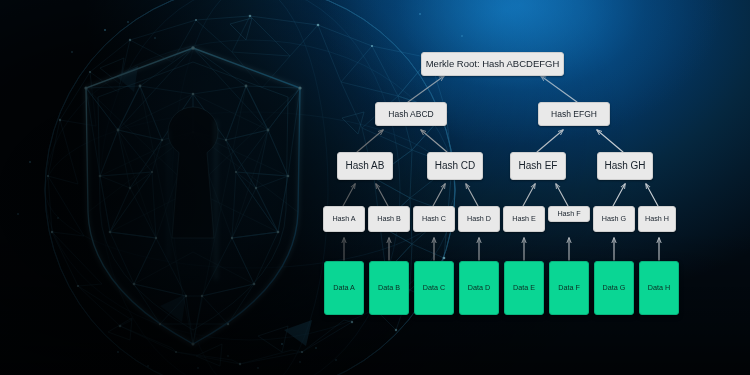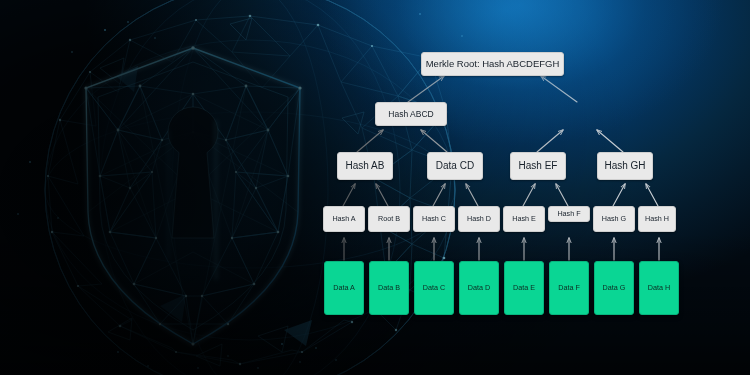--- a/index.html
+++ b/index.html
@@ -379,39 +379,42 @@
 
   <div class="tree-layer">
 
     <div class="node root" style="left:421px; top:52px; width:143px; height:24px;">
       <span>Merkle Root: Hash ABCDEFGH</span>
     </div>
 
     <div class="node lvl2" style="left:375px; top:102px; width:72px; height:24px;">
       <span>Hash ABCD</span>
     </div>
+    <div class="node lvl2" style="left:538px; top:102px; width:72px; height:24px;">
+      <span>Hash EFGH</span>
+    </div>
 
     <div class="node lvl1" style="left:337px; top:152px; width:56px; height:28px;">
       <span>Hash AB</span>
     </div>
     <div class="node lvl1" style="left:427px; top:152px; width:56px; height:28px;">
-      <span>Data CD</span>
+      <span>Hash CD</span>
     </div>
     <div class="node lvl1" style="left:597px; top:152px; width:56px; height:28px;">
       <span>Hash GH</span>
     </div>
     <div class="node lvl1" style="left:510px; top:152px; width:56px; height:28px;">
       <span>Hash EF</span>
     </div>
 
     <div class="node leaf" style="left:323px; top:206px; width:42px; height:26px;">
       <span>Hash A</span>
     </div>
     <div class="node leaf" style="left:368px; top:206px; width:42px; height:26px;">
-      <span>Root B</span>
+      <span>Hash B</span>
     </div>
     <div class="node leaf" style="left:413px; top:206px; width:42px; height:26px;">
       <span>Hash C</span>
     </div>
     <div class="node leaf" style="left:458px; top:206px; width:42px; height:26px;">
       <span>Hash D</span>
     </div>
     <div class="node leaf" style="left:503px; top:206px; width:42px; height:26px;">
       <span>Hash E</span>
     </div>

